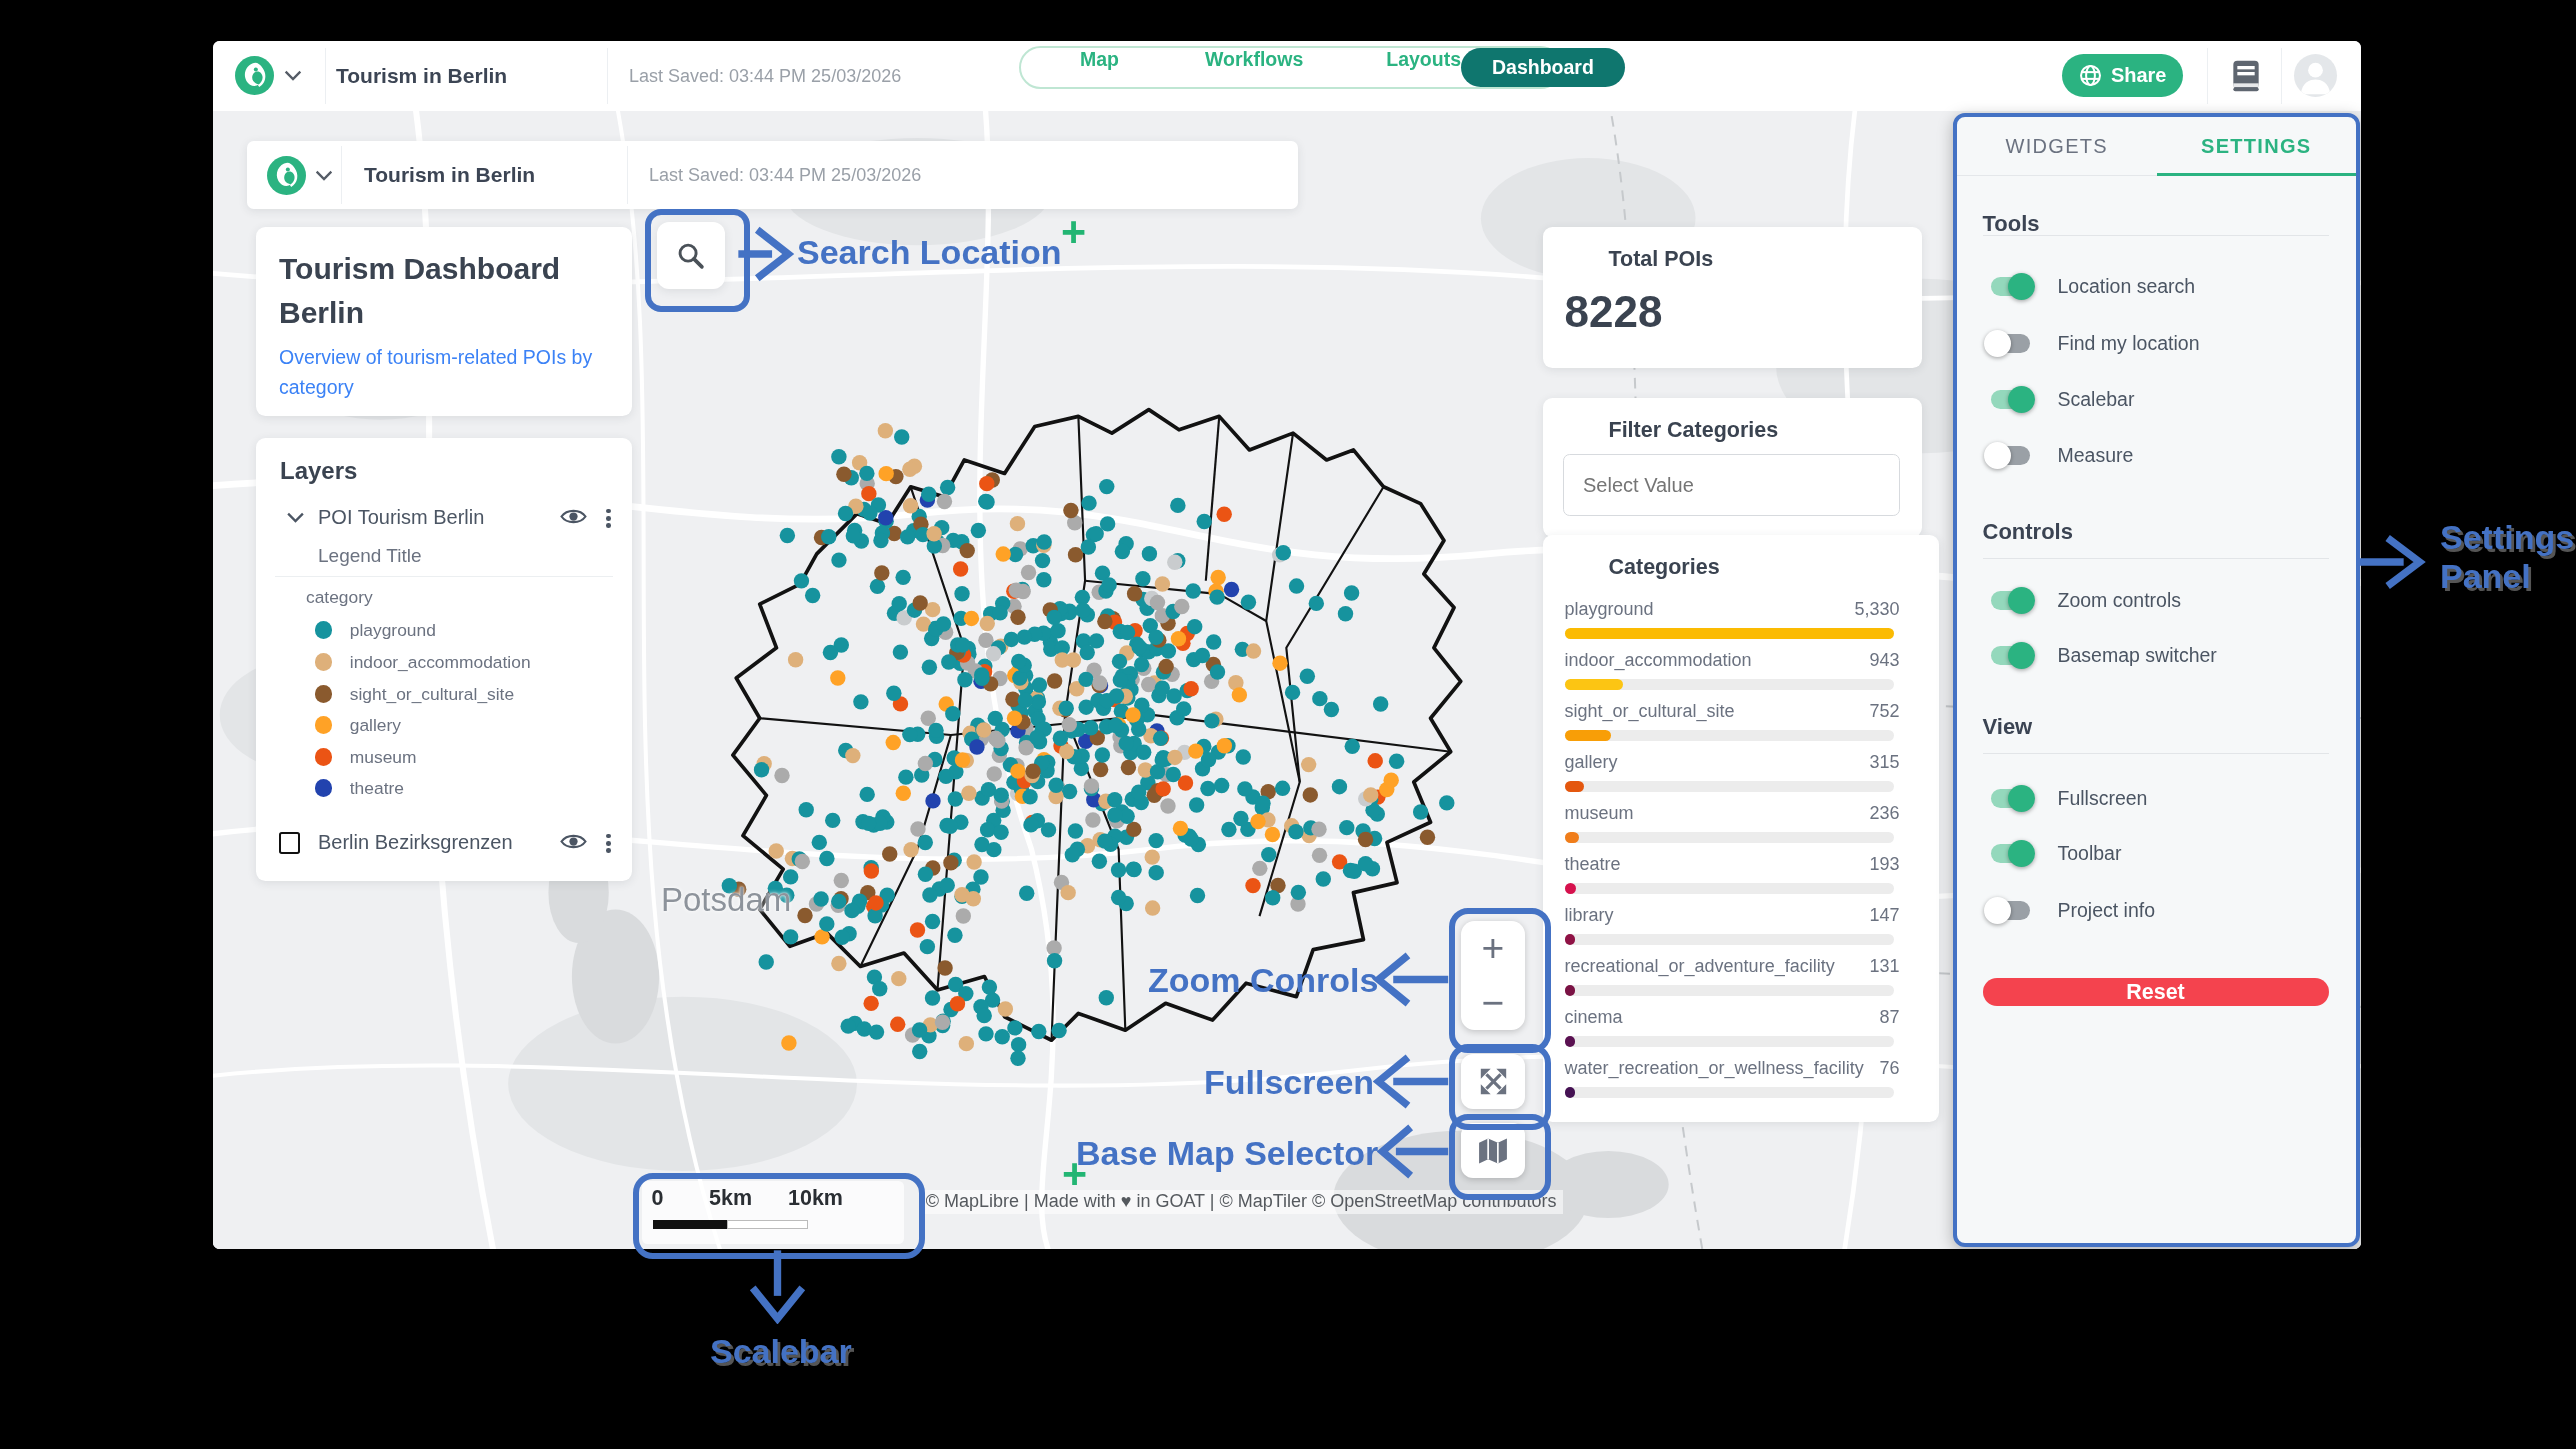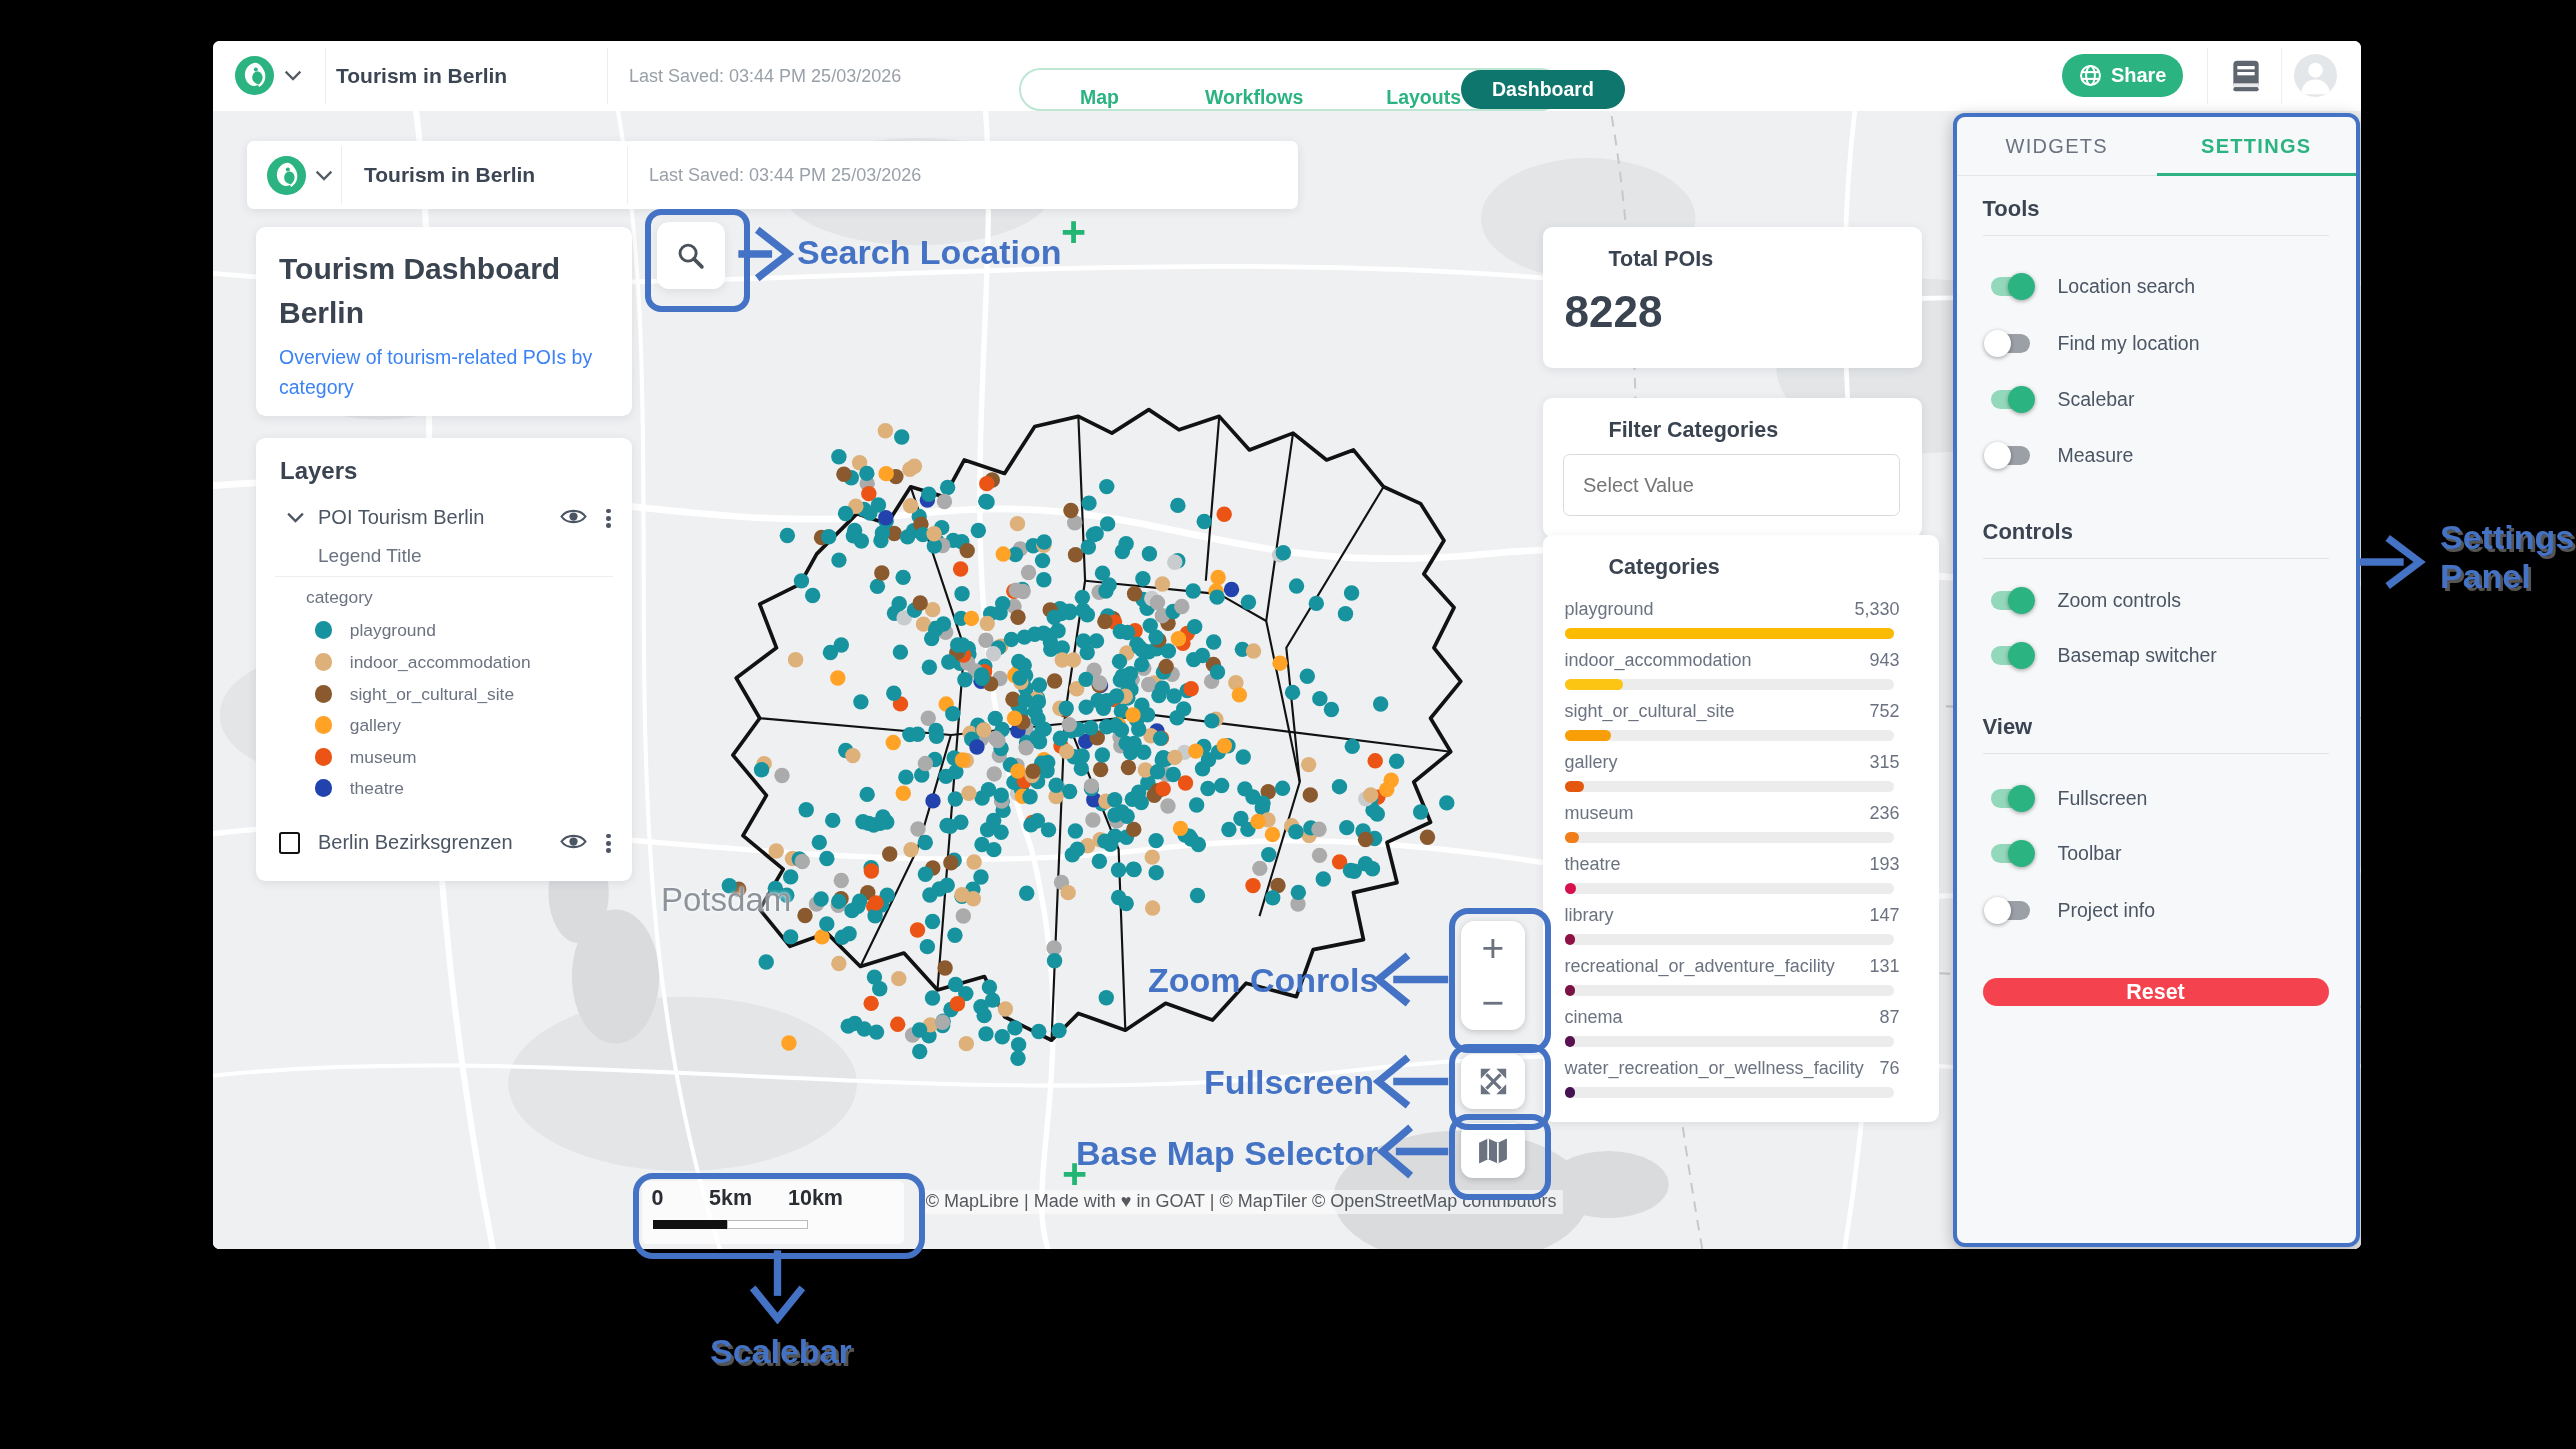--- a/index.html
+++ b/index.html
@@ -8,22 +8,22 @@
   .abs{position:absolute;}
   
   #app{position:absolute;left:213px;top:41px;width:2148px;height:1208px;background:#fff;border-radius:6.7px;}
   
   #topbar{position:absolute;left:0;top:0;width:100%;height:70px;background:#fff;border-bottom:0.7px solid #E9ECEF;border-radius:6.7px 6.7px 0 0;}
   .vdiv{position:absolute;top:6.7px;height:56px;width:1.3px;background:#ECEFF2;}
   .logo{position:absolute;width:39px;height:39px;}
   .tb-title{position:absolute;font-size:21px;font-weight:bold;color:#3C4554;line-height:70px;}
   .tb-saved{position:absolute;font-size:18px;color:#9AA0A8;line-height:70px;}
   .chev{position:absolute;top:28px;}
-  #tabgroup{position:absolute;left:806px;top:27px;width:543px;height:43px;border:2px solid #BFE6D3;border-radius:23px;
-            display:flex;align-items:flex-end;box-sizing:border-box;}
+  #tabgroup{position:absolute;left:806px;top:5px;width:543px;height:43px;border:2px solid #BFE6D3;border-radius:23px;
+            display:flex;align-items:flex-start;box-sizing:border-box;}
   .tab{font-size:19.5px;font-weight:bold;color:#2BB381;cursor:pointer;}
   .tab.t1{margin-left:59px;} .tab.t2{margin-left:86px;} .tab.t3{margin-left:83px;}
   .tab.active{margin-left:auto;margin-right:1.3px;background:#0f766e;color:#fff;height:39px;line-height:39px;
               padding:0 31px;border-radius:20px;}
   #share-btn{position:absolute;left:1849px;top:13.4px;width:121px;height:43px;background:#2BB381;border-radius:21.5px;
              display:flex;align-items:center;justify-content:center;gap:9.4px;color:#fff;font-size:20px;font-weight:bold;cursor:pointer;}
   #book-btn{position:absolute;left:2016px;top:17.4px;cursor:pointer;}
   #avatar{position:absolute;left:2081px;top:13.4px;width:43px;height:43px;border-radius:50%;background:#E4E7EA;overflow:hidden;cursor:pointer;}
   
   #maparea{position:absolute;left:0;top:70px;width:2148px;height:1138px;overflow:hidden;border-radius:0 0 6.7px 6.7px;background:#EFF0F2;}
@@ -1085,21 +1085,21 @@
       </div>
     </div>
   </div>
 
   <div id="settings-panel">
     <div class="panel-tabs">
       <div class="panel-tab">WIDGETS</div>
       <div class="panel-tab active">SETTINGS</div>
     </div>
 
-    <div class="sec-title" style="top:79px;">Tools</div>
+    <div class="sec-title" style="top:94px;">Tools</div>
     <div class="sec-div" style="top:118px;"></div>
     <div class="set-row" style="top:153px;">
       <span class="toggle on">
           <span class="track"></span>
           <span class="knob"></span>
         </span>
       <span class="set-label">Location search</span>
     </div>
     <div class="set-row" style="top:210px;">
       <span class="toggle">

